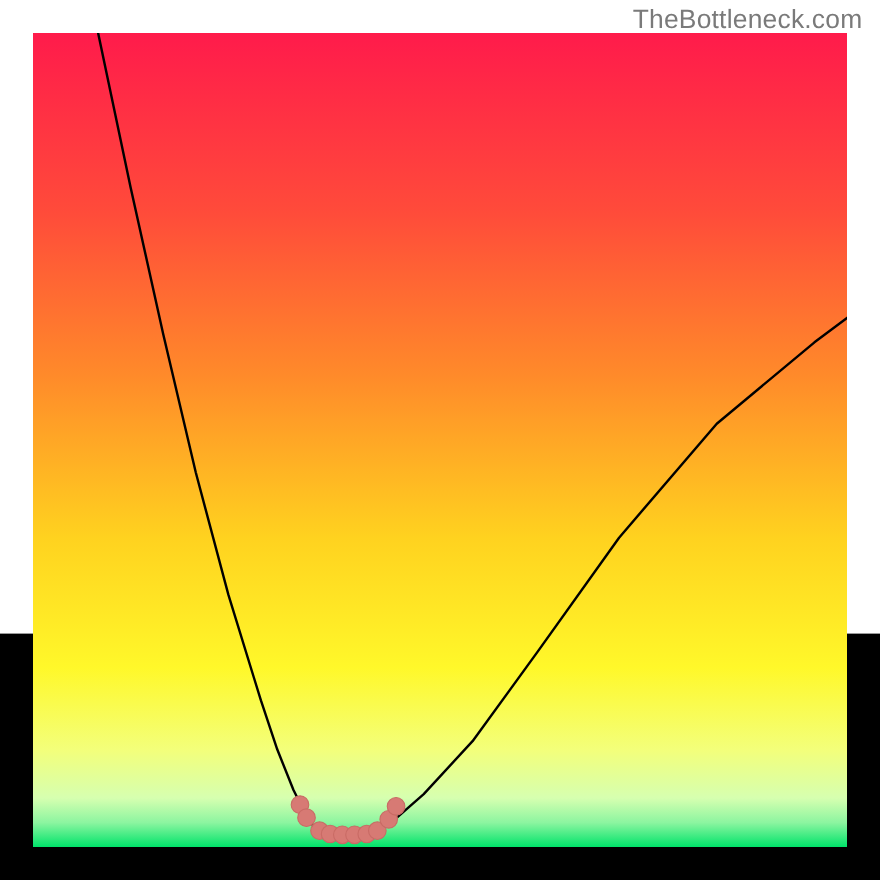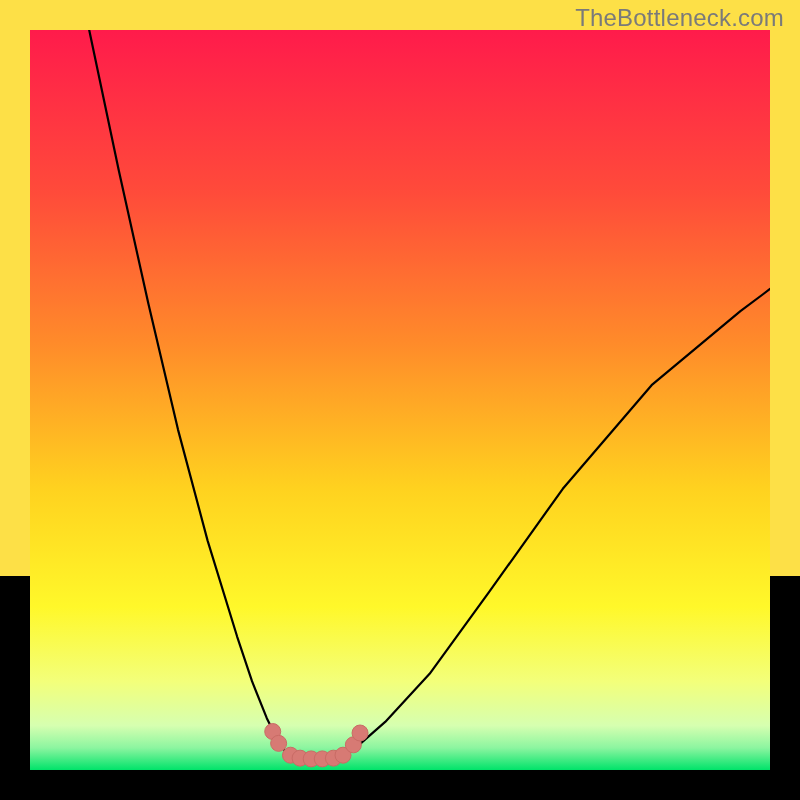--- a/index.html
+++ b/index.html
@@ -9,21 +9,21 @@
     height: 800px;
     background: #000000;
     overflow: hidden;
   }
   .frame {
     position: absolute;
     left: 0;
     top: 0;
     width: 800px;
     height: 576px;
-    background: #fde047;
+    background: #ffffff;
   }
   .watermark {
     position: absolute;
     top: 4px;
     right: 16px;
     color: #7a7a7a;
     font-family: Arial, Helvetica, sans-serif;
     font-size: 24px;
     font-weight: 500;
     letter-spacing: 0.2px;

